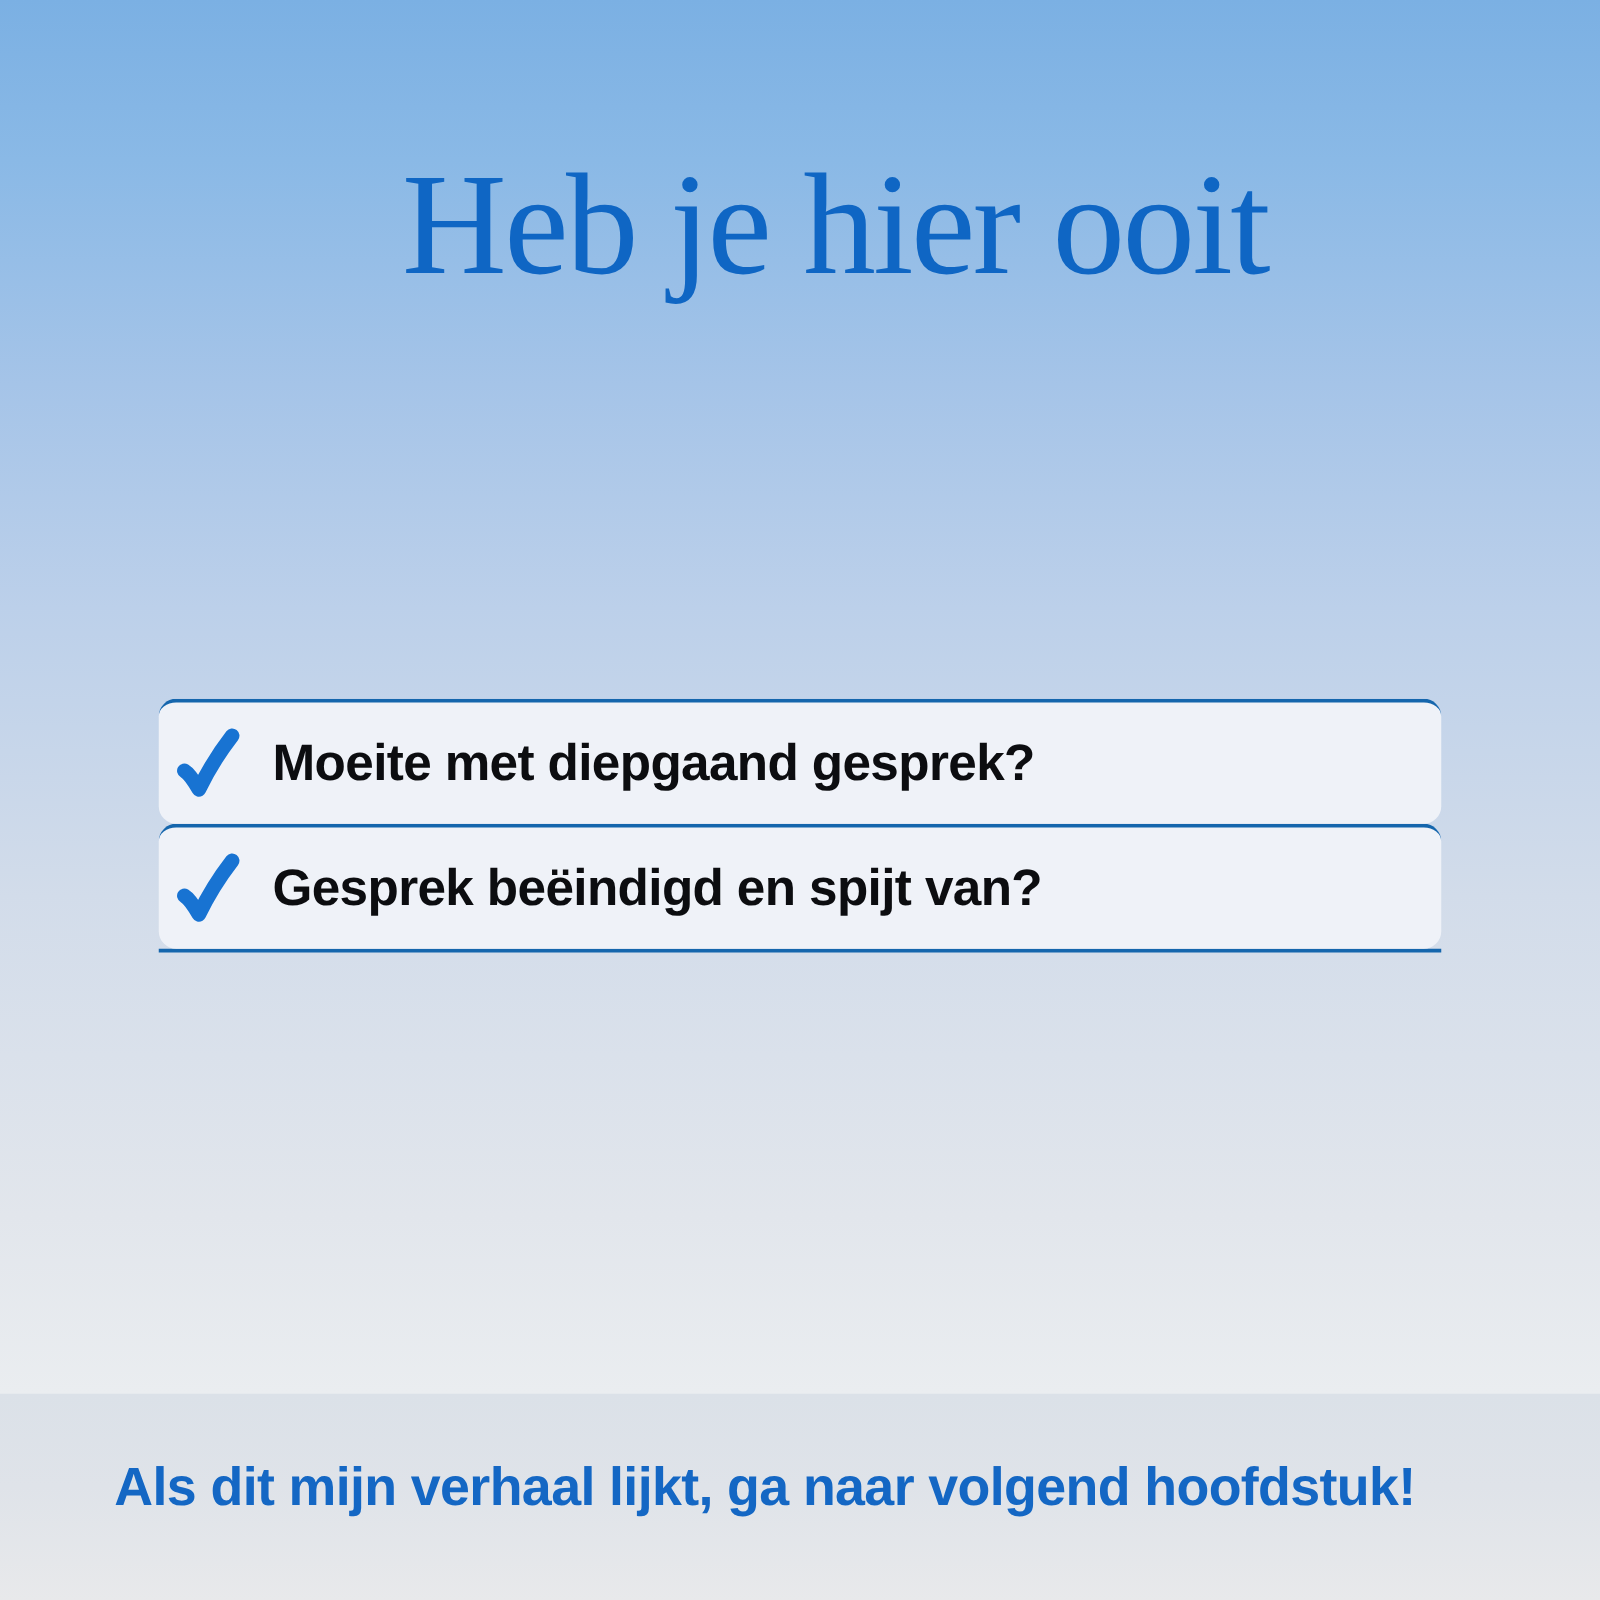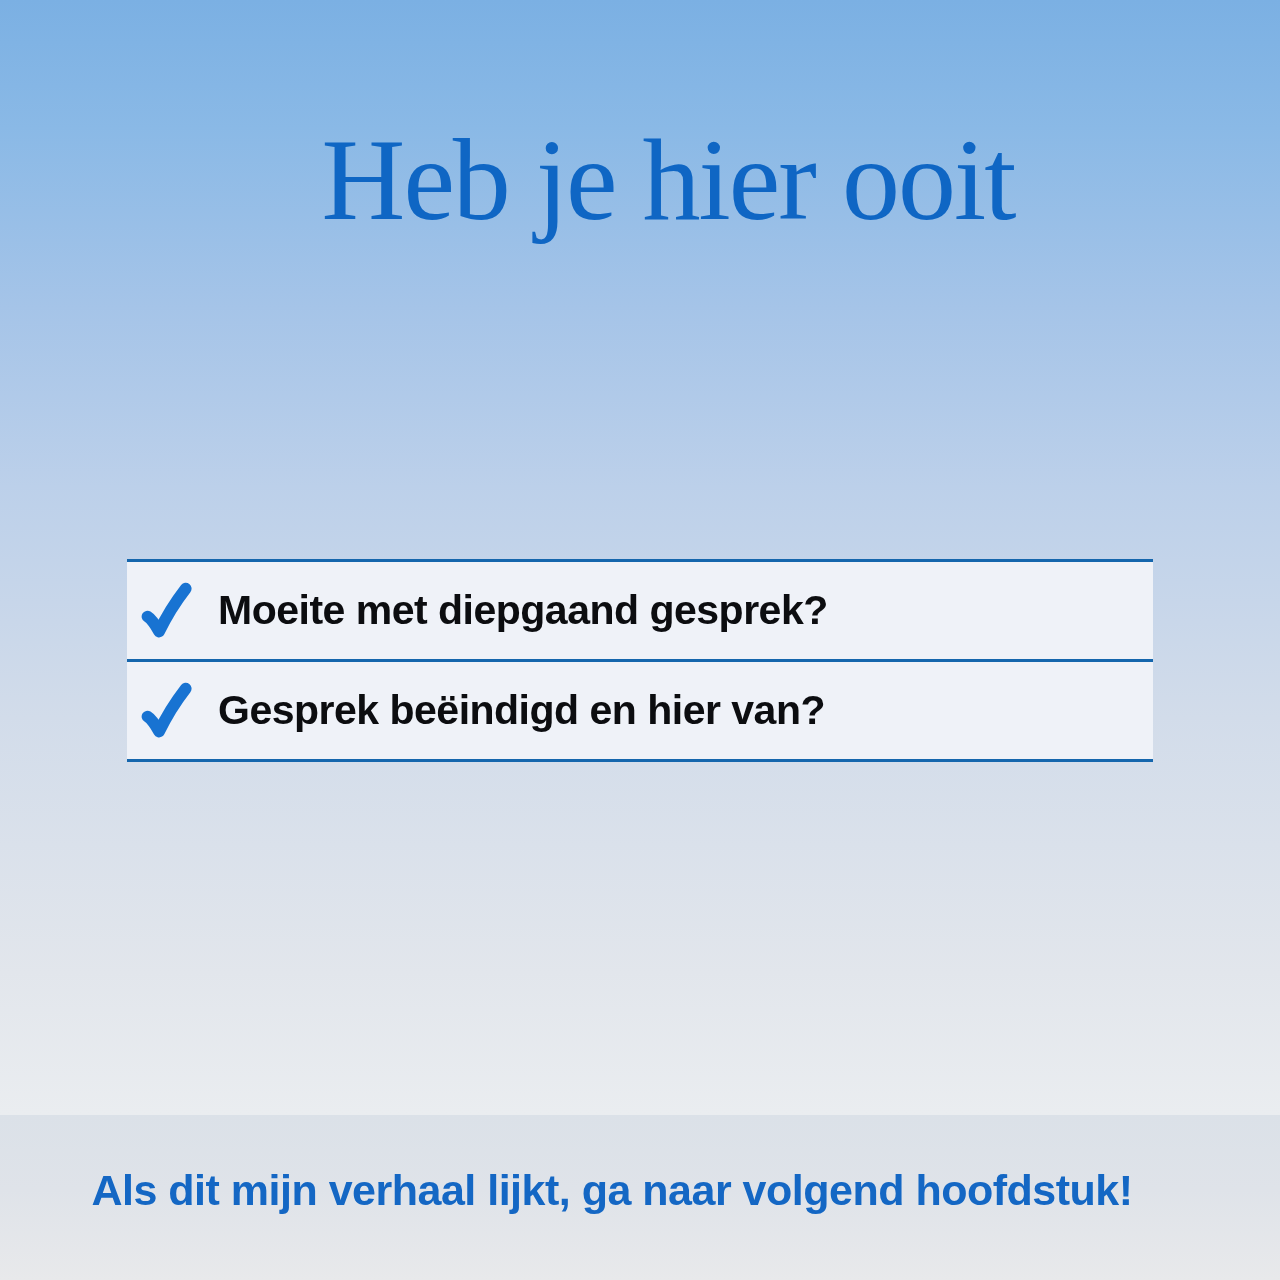--- a/index.html
+++ b/index.html
@@ -56,20 +56,21 @@
     border-bottom: 3px solid #1566ad;
   }
   .row {
     height: 97px;
     border-top: 3px solid #1566ad;
     background: #eff2f8;
     display: flex;
     align-items: center;
     padding-left: 13px;
     box-sizing: content-box;
+    border-radius: 14px;
   }
   .check {
     width: 56px;
     height: 64px;
     margin-right: 22px;
     flex: 0 0 auto;
     display: inline-flex;
     align-items: center;
     justify-content: center;
   }
@@ -117,20 +118,20 @@
     </div>
 
 
 
     <div class="row">
       <span class="check">
         <svg viewBox="0 0 60 66" xmlns="http://www.w3.org/2000/svg">
           <path d="M8 39 Q13 42 20.5 55 Q32 31 49 9" fill="none" stroke="#1873d2" stroke-width="12.5" stroke-linecap="round" stroke-linejoin="round"></path>
         </svg>
       </span>
-      <span class="row-label">Gesprek beëindigd en hier van?</span>
+      <span class="row-label">Gesprek beëindigd en spijt van?</span>
     </div>
 
   </div>
 
   <p class="footer-cta">Als dit mijn verhaal lijkt, ga naar volgend hoofdstuk!</p>
 
 </div>
 
 </body></html>

